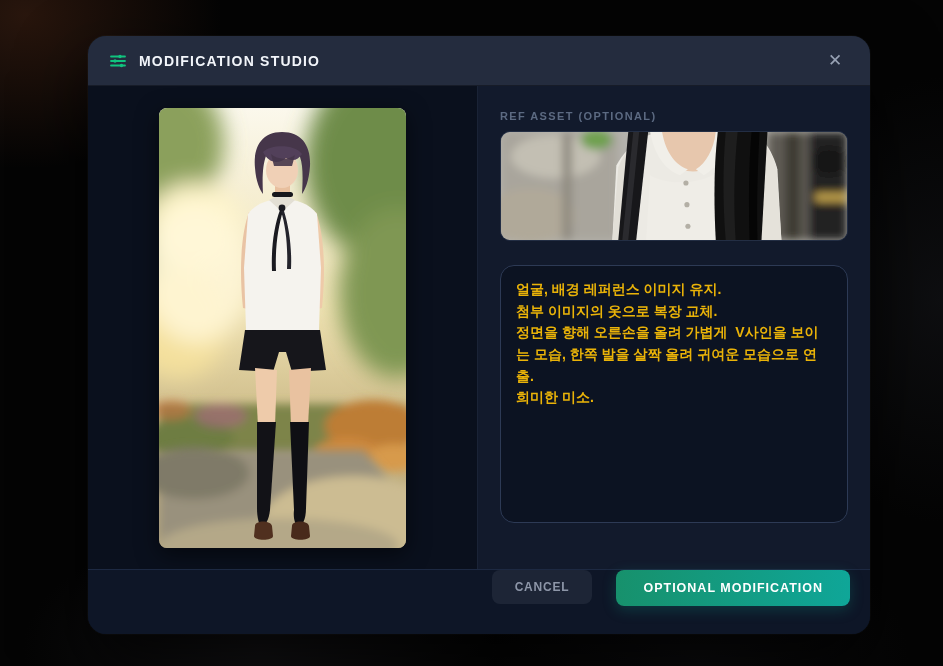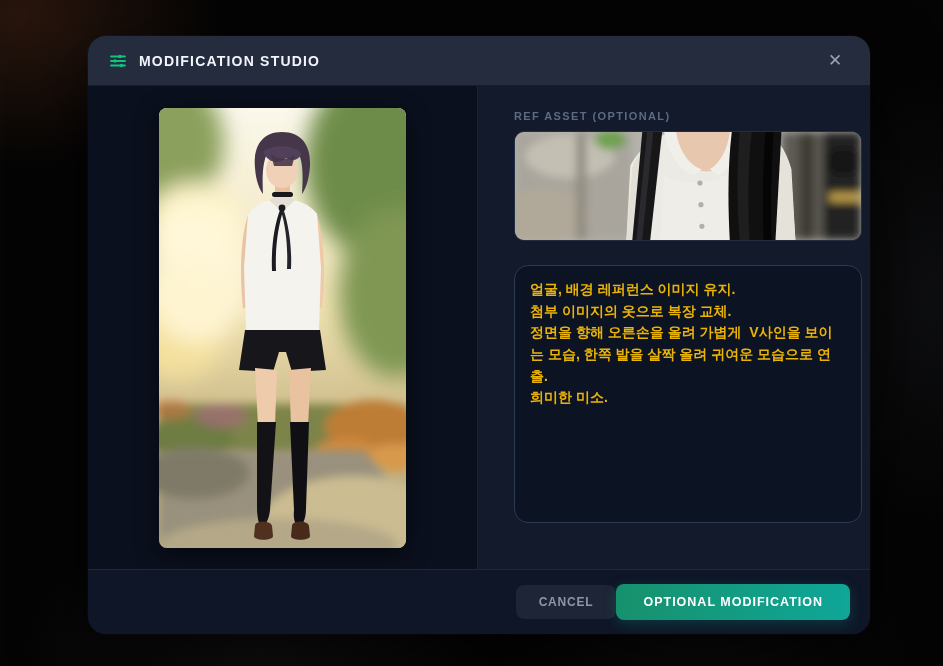--- a/index.html
+++ b/index.html
@@ -45,42 +45,42 @@
     background:#0a101d;
     border-right:1px solid #1a2336;
     display:flex; align-items:center; justify-content:center;
   }
   .photo {
     width:247px; height:440px; border-radius:8px; overflow:hidden;
     box-shadow:0 6px 22px rgba(0,0,0,0.55);
   }
   .photo svg { display:block; width:100%; height:100%; }
   .right-pane {
-    flex:1; background:#121a2c; padding:24px 36px; overflow:hidden;
+    flex:1; background:#121a2c; padding:24px 22px; overflow:hidden;
   }
   .field-label {
     color:#5c6a82; font-size:11px; font-weight:800; letter-spacing:1.4px;
     margin-bottom:9px;
   }
   .ref-thumb {
     width:348px; height:110px; border-radius:10px; overflow:hidden;
     border:1px solid #232e44; margin-bottom:24px; cursor:pointer;
   }
   .ref-thumb svg { display:block; width:100%; height:100%; }
   .instructions {
     width:348px; height:258px; display:block;
     background:#0c1322; border:1px solid #2d3a55; border-radius:14px;
     color:#eab308; font-size:14px; font-weight:600; line-height:1.55;
     padding:13px 15px; resize:none; outline:none;
     font-family:"Liberation Sans","DejaVu Sans",sans-serif;
   }
   .modal-footer {
     flex:0 0 65px; height:65px;
     background:#0e1627; border-top:1px solid #1d2942;
-    display:flex; align-items:center; justify-content:flex-end; gap:0;
+    display:flex; align-items:flex-start; justify-content:flex-end; gap:24px;
     padding:0 20px;
   }
   .btn {
     border:none; cursor:pointer; border-radius:8px;
     font-family:"Liberation Sans","DejaVu Sans",sans-serif; font-weight:800;
   }
   .btn-cancel {
     height:34px; padding:0 23px; background:#1d2536; color:#8d96a8;
     font-size:12px; letter-spacing:0.8px;
   }

